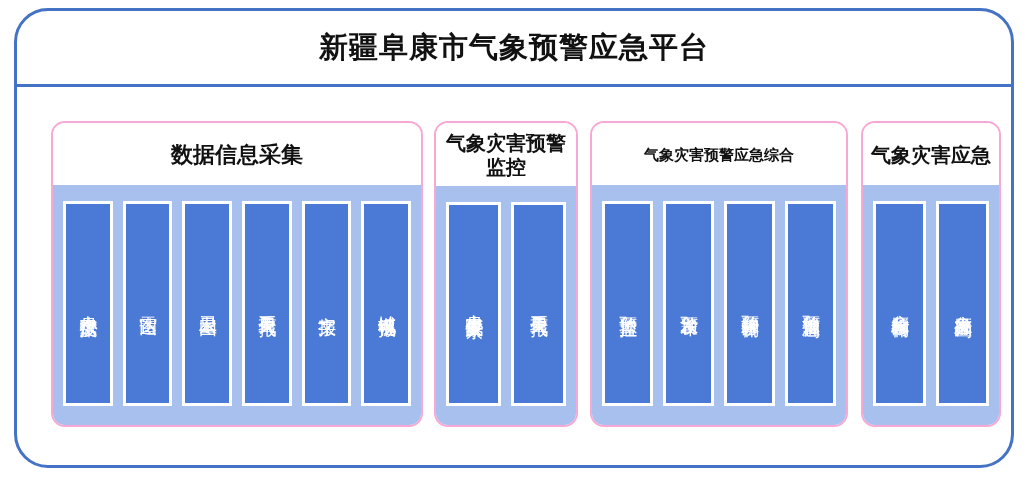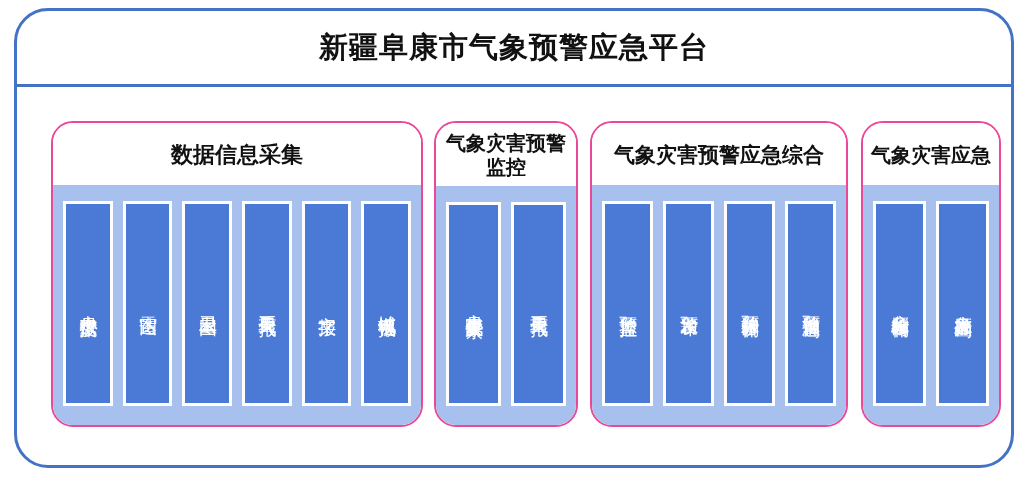--- a/index.html
+++ b/index.html
@@ -58,22 +58,22 @@
     left: 0;
     top: 76px;
     right: 0;
     bottom: 0;
   }
 
   .panel {
     position: absolute;
     top: 34px;
     height: 306px;
-    border: 2px solid #ec4899;
-    border-radius: 22px;
+    border: 2px solid #f9a8d4;
+    border-radius: 14px;
     background: #ffffff;
     overflow: hidden;
     display: flex;
     flex-direction: column;
   }
 
   .panel-header {
     background: #ffffff;
     color: #111111;
     font-size: 21px;
@@ -120,21 +120,21 @@
     white-space: nowrap;
   }
 
   
   .panel-p1 { left: 34px;  width: 372px; }
   .panel-p2 { left: 417px; width: 144px; justify-content: center; }
   .panel-p3 { left: 573px; width: 258px; }
   .panel-p4 { left: 844px; width: 140px; }
 
   .panel-p1 .panel-header { font-size: 22px; }
-  .panel-p3 .panel-header { font-size: 21px; }
+  .panel-p3 .panel-header { font-size: 15px; }
   .panel-p2 .panel-header,
   .panel-p4 .panel-header { font-size: 20px; }
 
   .panel-p1 .item-label { font-size: 18px; }
   .panel-p2 .item-label { font-size: 18px; }
   .panel-p3 .item-label { font-size: 18px; }
   .panel-p4 .item-label { font-size: 18px; }
 </style>
 </head>
 <body>

